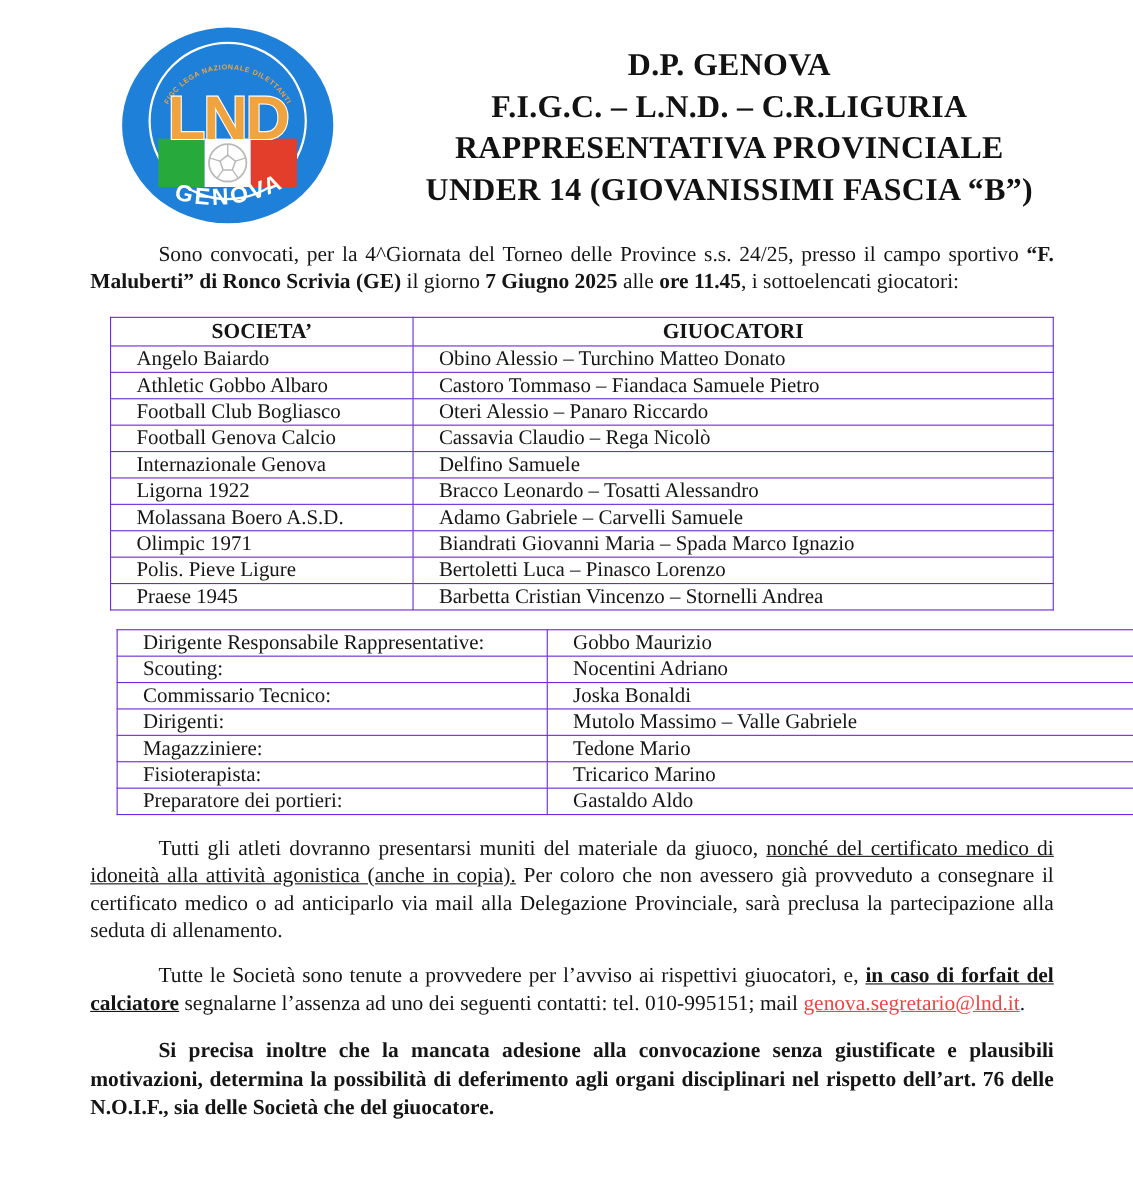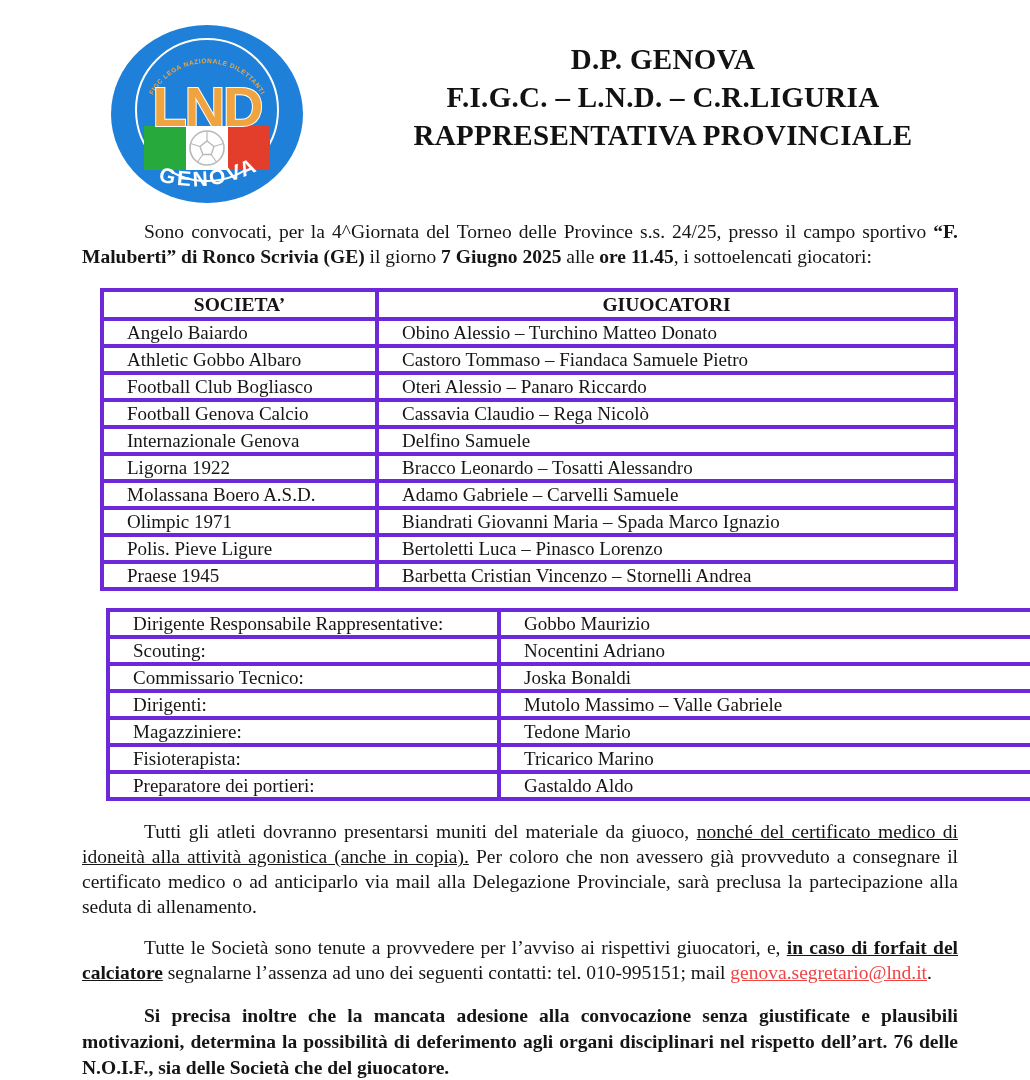--- a/index.html
+++ b/index.html
@@ -15,21 +15,21 @@
   .title-block{
     position:absolute;left:322px;right:26px;top:40px;
     text-align:center;font-weight:bold;font-size:29px;line-height:38px;
     letter-spacing:0.3px;color:#121212;
   }
   .content{padding:0 72px 0 82px;}
   p{margin:0;text-align:justify;font-size:19.5px;line-height:25px;}
   .indent{text-indent:62px;}
   .intro{margin-top:7px;}
   table{border-collapse:collapse;table-layout:fixed;background:#fff;}
-  td,th{border:4px solid #6d28d9;padding:0 23px;font-size:19px;line-height:22px;
+  td,th{border:1px solid #6d28d9;padding:0 23px;font-size:19px;line-height:22px;
         height:23px;text-align:left;vertical-align:middle;overflow:hidden;white-space:nowrap;}
   th{text-align:center;font-weight:bold;font-size:19.5px;height:25px;}
   .players-table{margin:19px 0 0 18px;width:858px;}
   .players-table col.c1{width:275px;}
   .staff-table{margin:17px 0 0 24px;width:963px;}
   .staff-table col.c1{width:391px;}
   .par-material{margin-top:18px;font-family:Liberation Serif, serif;}
   .par-forfait{margin-top:16px;}
   .par-discipline{margin-top:18px;font-weight:bold;line-height:26px;}
   .b{font-weight:bold;}
@@ -63,20 +63,21 @@
     <text x="99" y="104" text-anchor="middle" font-family="Liberation Sans, sans-serif" font-size="56" font-weight="bold" fill="#f0a43f" stroke="#ffffff" stroke-width="2" paint-order="stroke" letter-spacing="-2">LND</text>
     <text font-family="Liberation Sans, sans-serif" font-size="21" font-weight="bold" fill="#ffffff" letter-spacing="2.5">
       <textPath href="#arcBottom" startOffset="50%" text-anchor="middle">GENOVA</textPath>
     </text>
   </svg>
 
   <div class="title-block">
     <div>D.P. GENOVA</div>
     <div>F.I.G.C. – L.N.D. – C.R.LIGURIA</div>
     <div>RAPPRESENTATIVA PROVINCIALE</div>
+    <div>UNDER 14 (GIOVANISSIMI FASCIA “B”)</div>
   </div>
 </div>
 
 <div class="content">
 
   <p class="intro indent"><span>Sono convocati, per la 4^Giornata del Torneo delle Province s.s. 24/25, presso il campo sportivo </span><span class="b">“F. Maluberti” di Ronco Scrivia (GE)</span><span> il giorno </span><span class="b">7 Giugno 2025</span><span> alle </span><span class="b">ore 11.45</span><span>, i sottoelencati giocatori:</span></p>
 
   <table class="players-table">
     <colgroup>
         <col class="c1">

